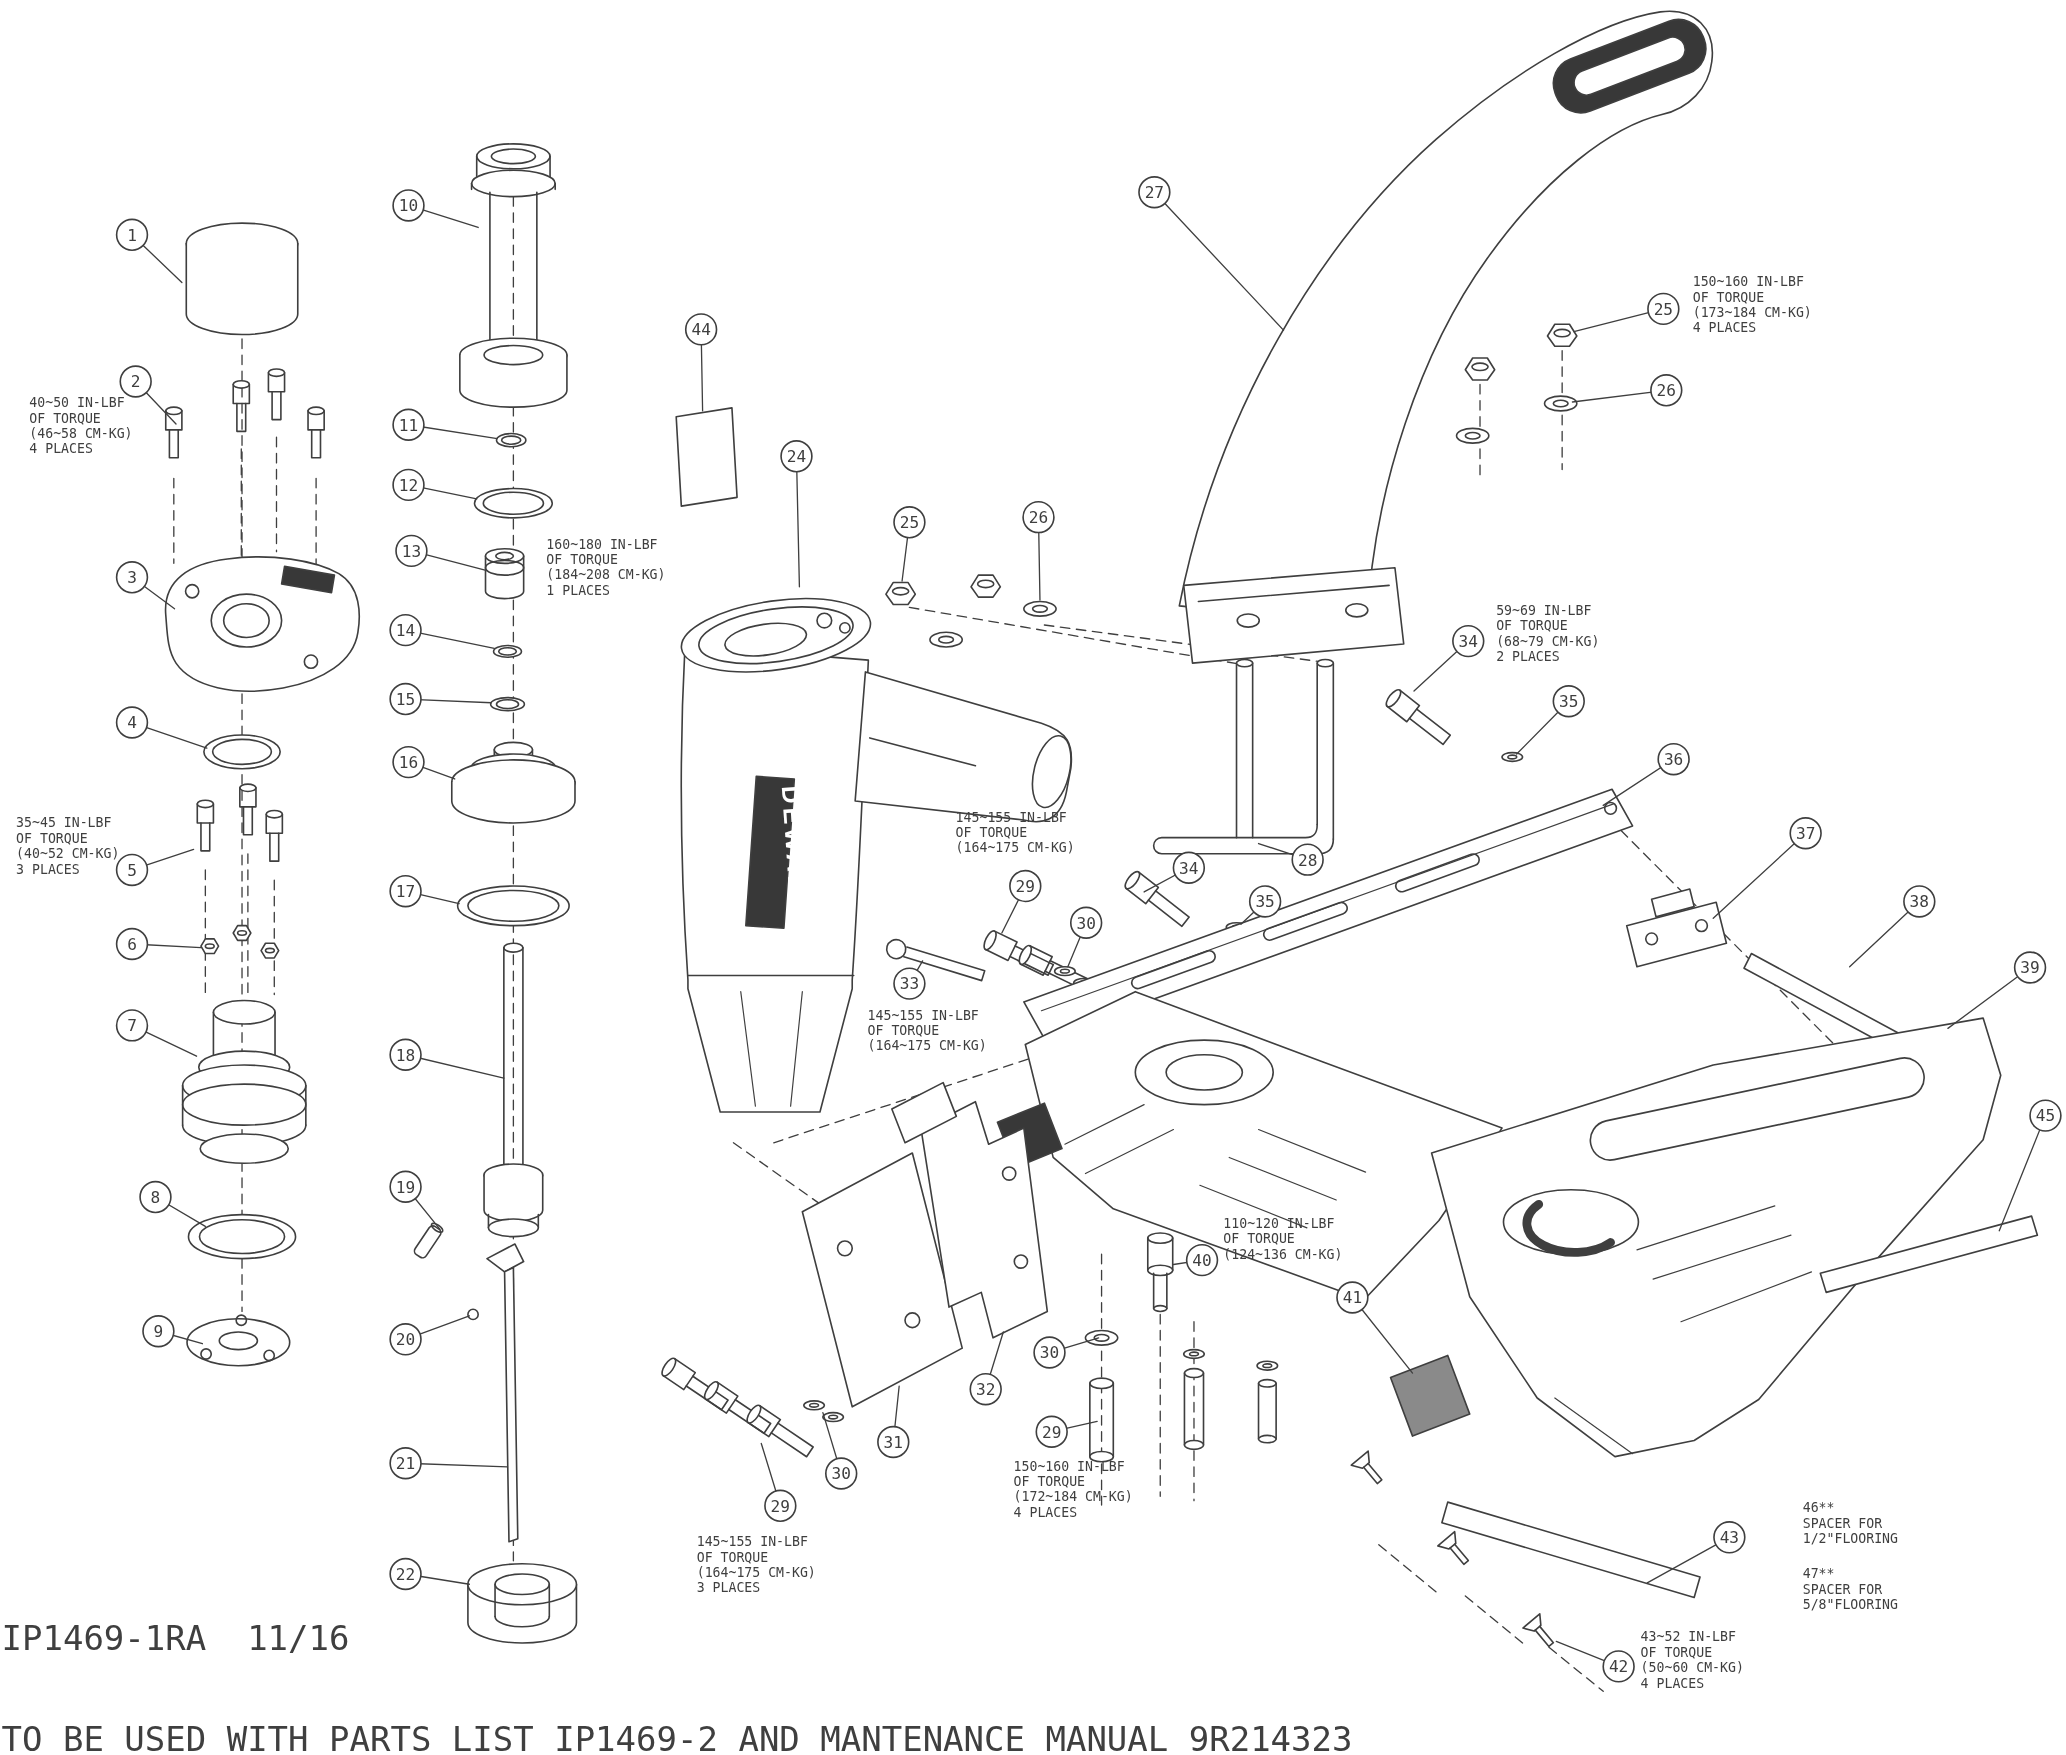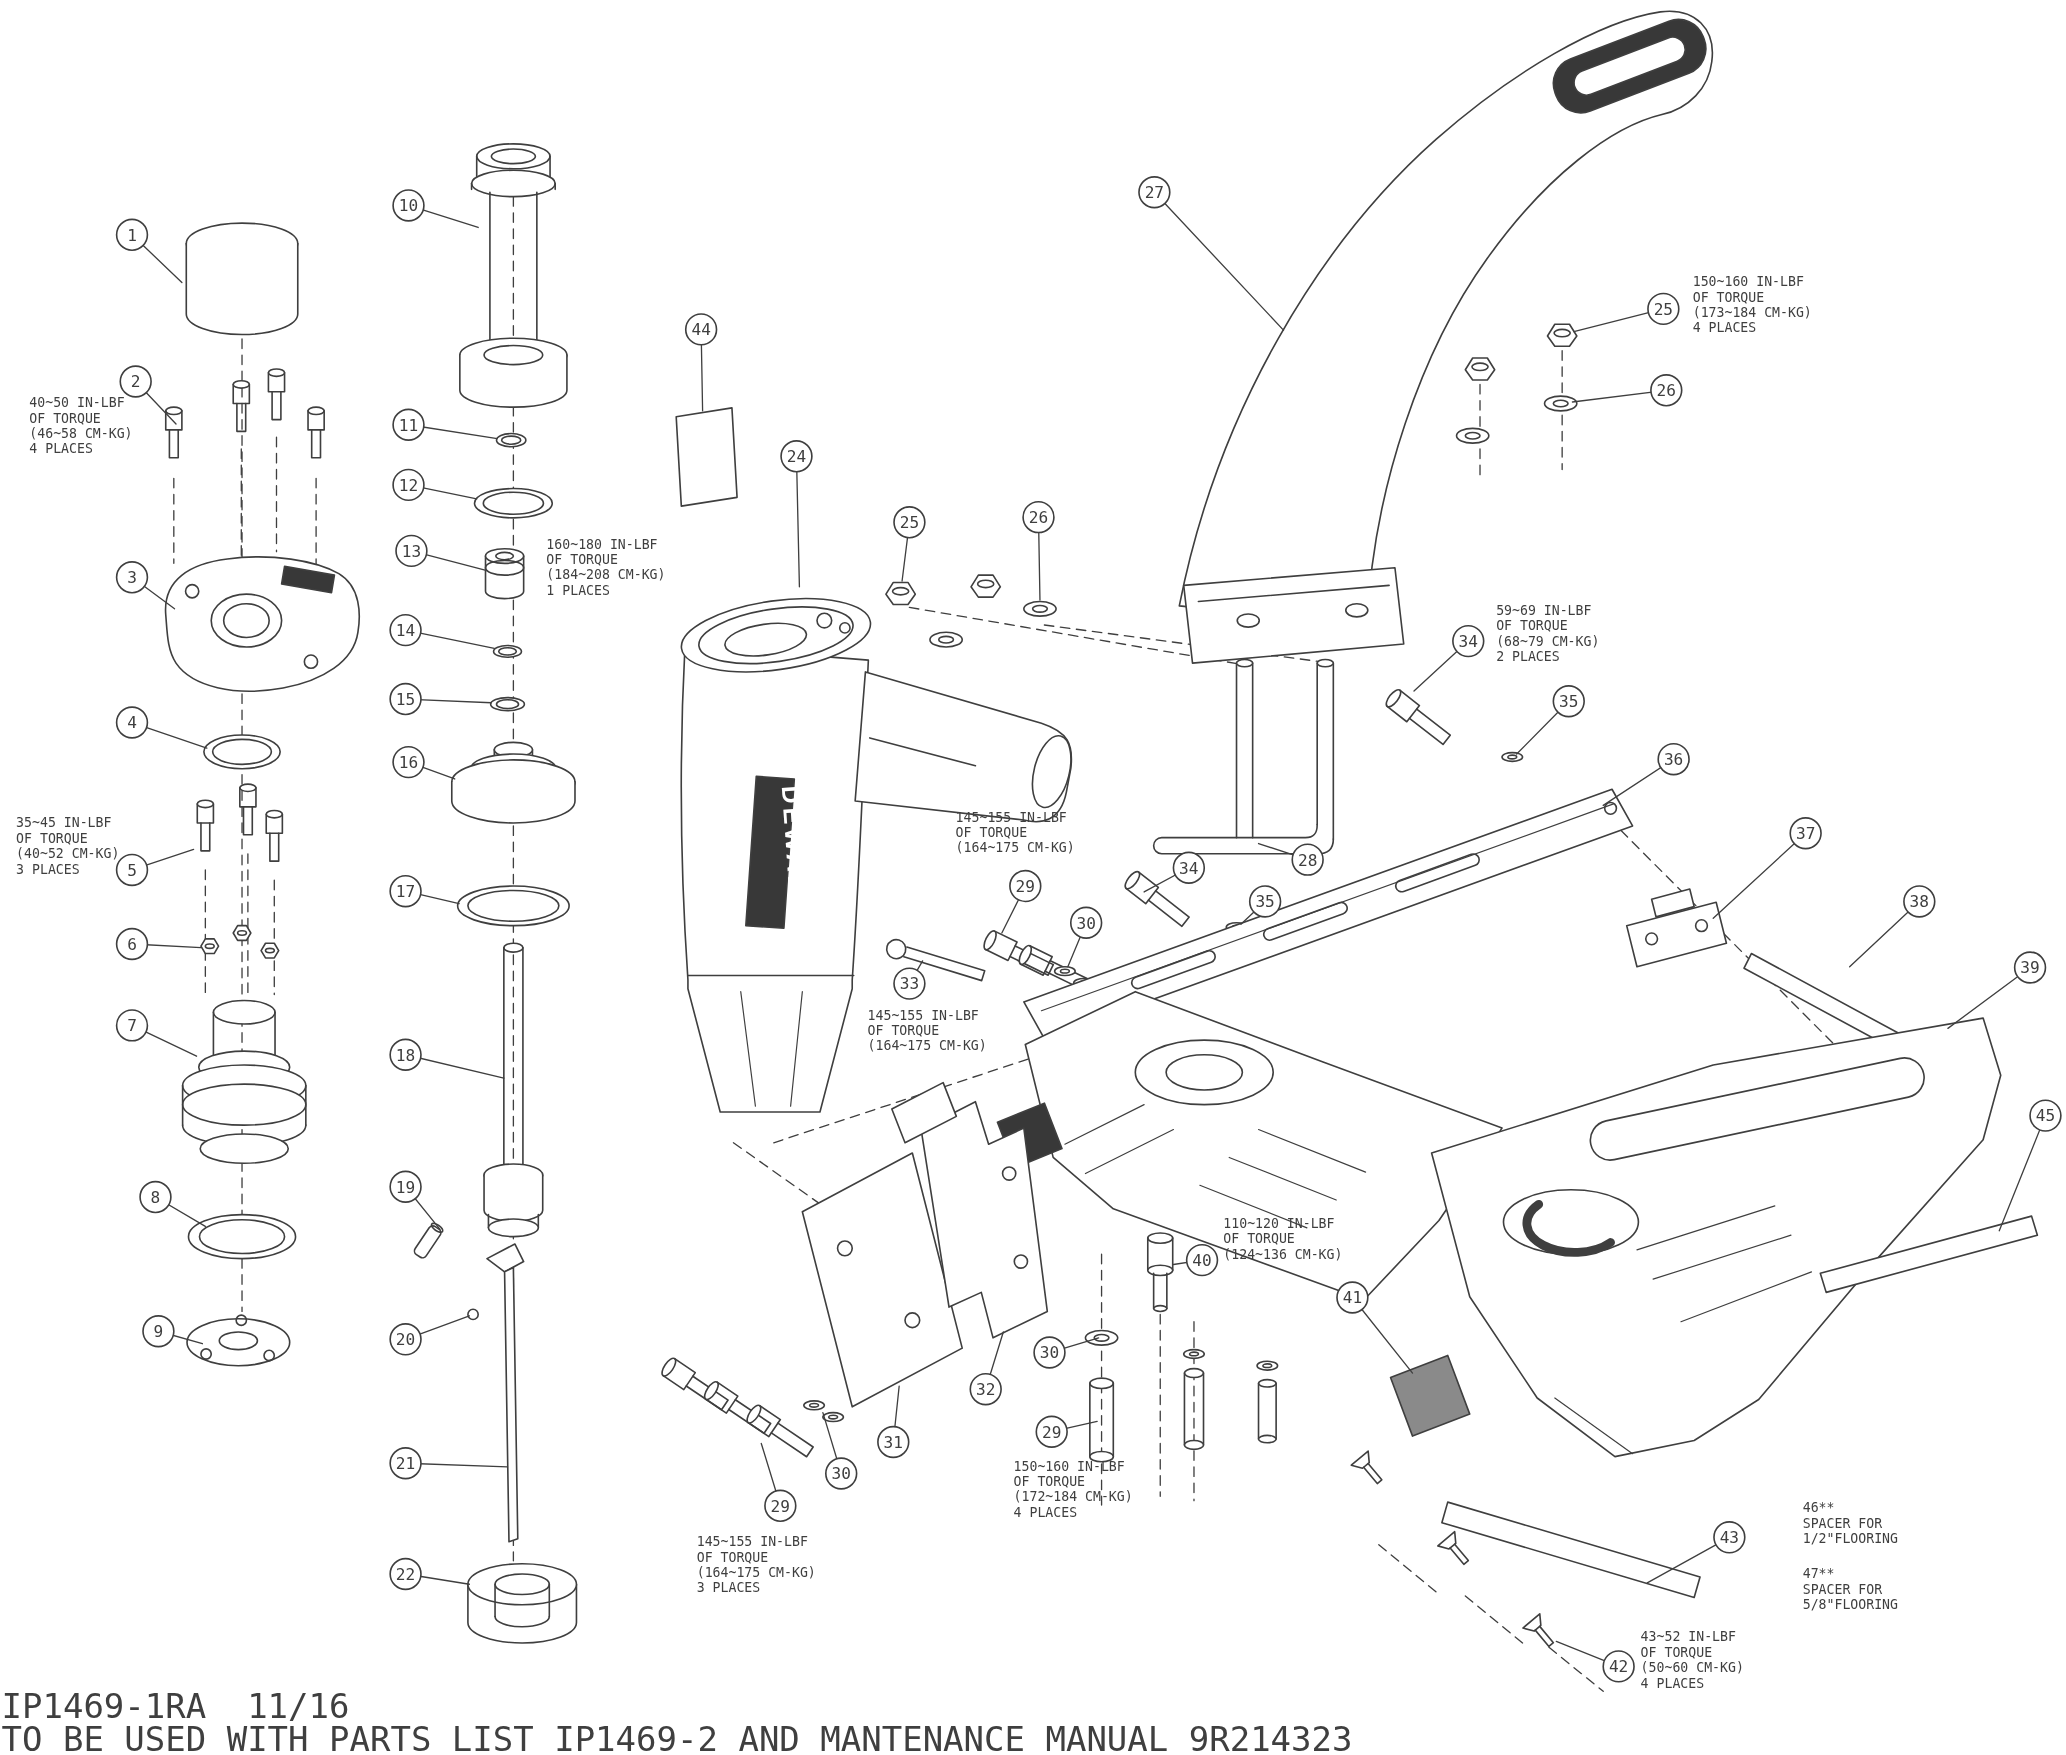--- a/index.html
+++ b/index.html
@@ -645,18 +645,18 @@
           <text class="note"><tspan x="1382" y="2005">150~160 IN-LBF</tspan><tspan x="1382" y="2026">OF TORQUE</tspan><tspan x="1382" y="2047">(172~184 CM-KG)</tspan><tspan x="1382" y="2068">4 PLACES</tspan></text>
           <text class="note"><tspan x="950" y="2108">145~155 IN-LBF</tspan><tspan x="950" y="2129">OF TORQUE</tspan><tspan x="950" y="2150">(164~175 CM-KG)</tspan><tspan x="950" y="2171">3 PLACES</tspan></text>
           <text class="note"><tspan x="2237" y="2238">43~52 IN-LBF</tspan><tspan x="2237" y="2259">OF TORQUE</tspan><tspan x="2237" y="2280">(50~60 CM-KG)</tspan><tspan x="2237" y="2301">4 PLACES</tspan></text>
           <text class="note"><tspan x="2458" y="2062">46**</tspan><tspan x="2458" y="2083">SPACER FOR</tspan><tspan x="2458" y="2104">1/2"FLOORING</tspan></text>
           <text class="note"><tspan x="2458" y="2152">47**</tspan><tspan x="2458" y="2173">SPACER FOR</tspan><tspan x="2458" y="2194">5/8"FLOORING</tspan></text>
         </g>
   </g>
 </svg>
 
 <div>
-  <div class="footer-line" style="top:1688px">IP1469-1RA  11/16</div>
+  <div class="footer-line" style="top:1620px">IP1469-1RA  11/16</div>
   <div class="footer-line" style="top:1721px">TO BE USED WITH PARTS LIST IP1469-2 AND MANTENANCE MANUAL 9R214323</div>
 </div>
 
 </div>
 
 
 </body></html>

